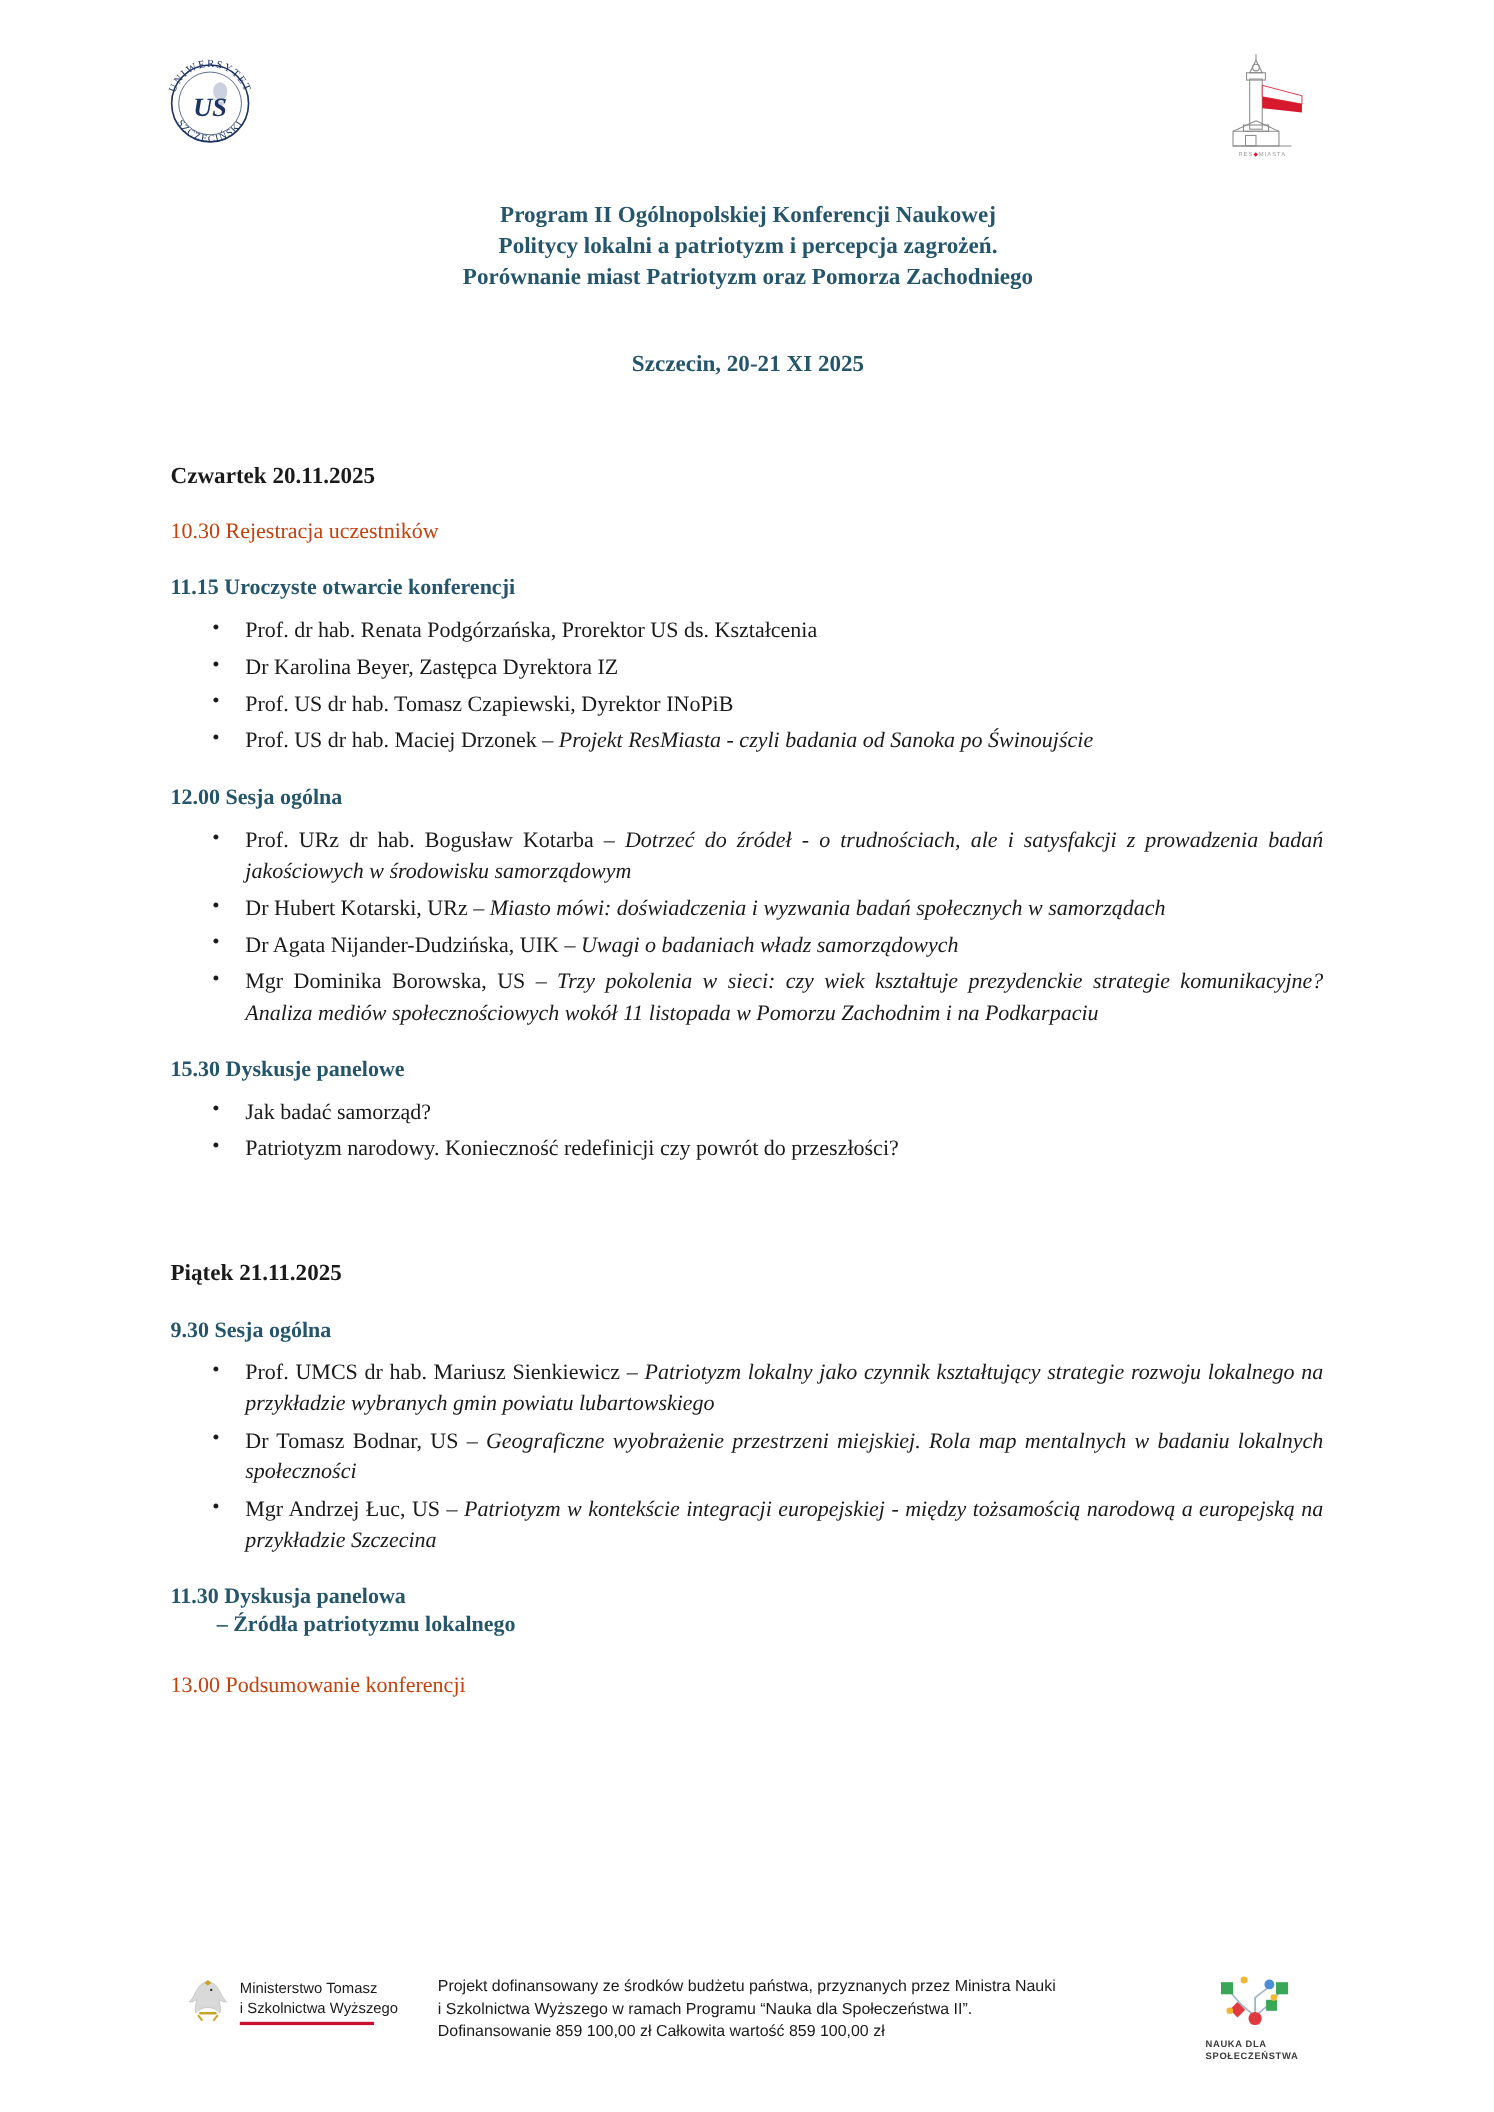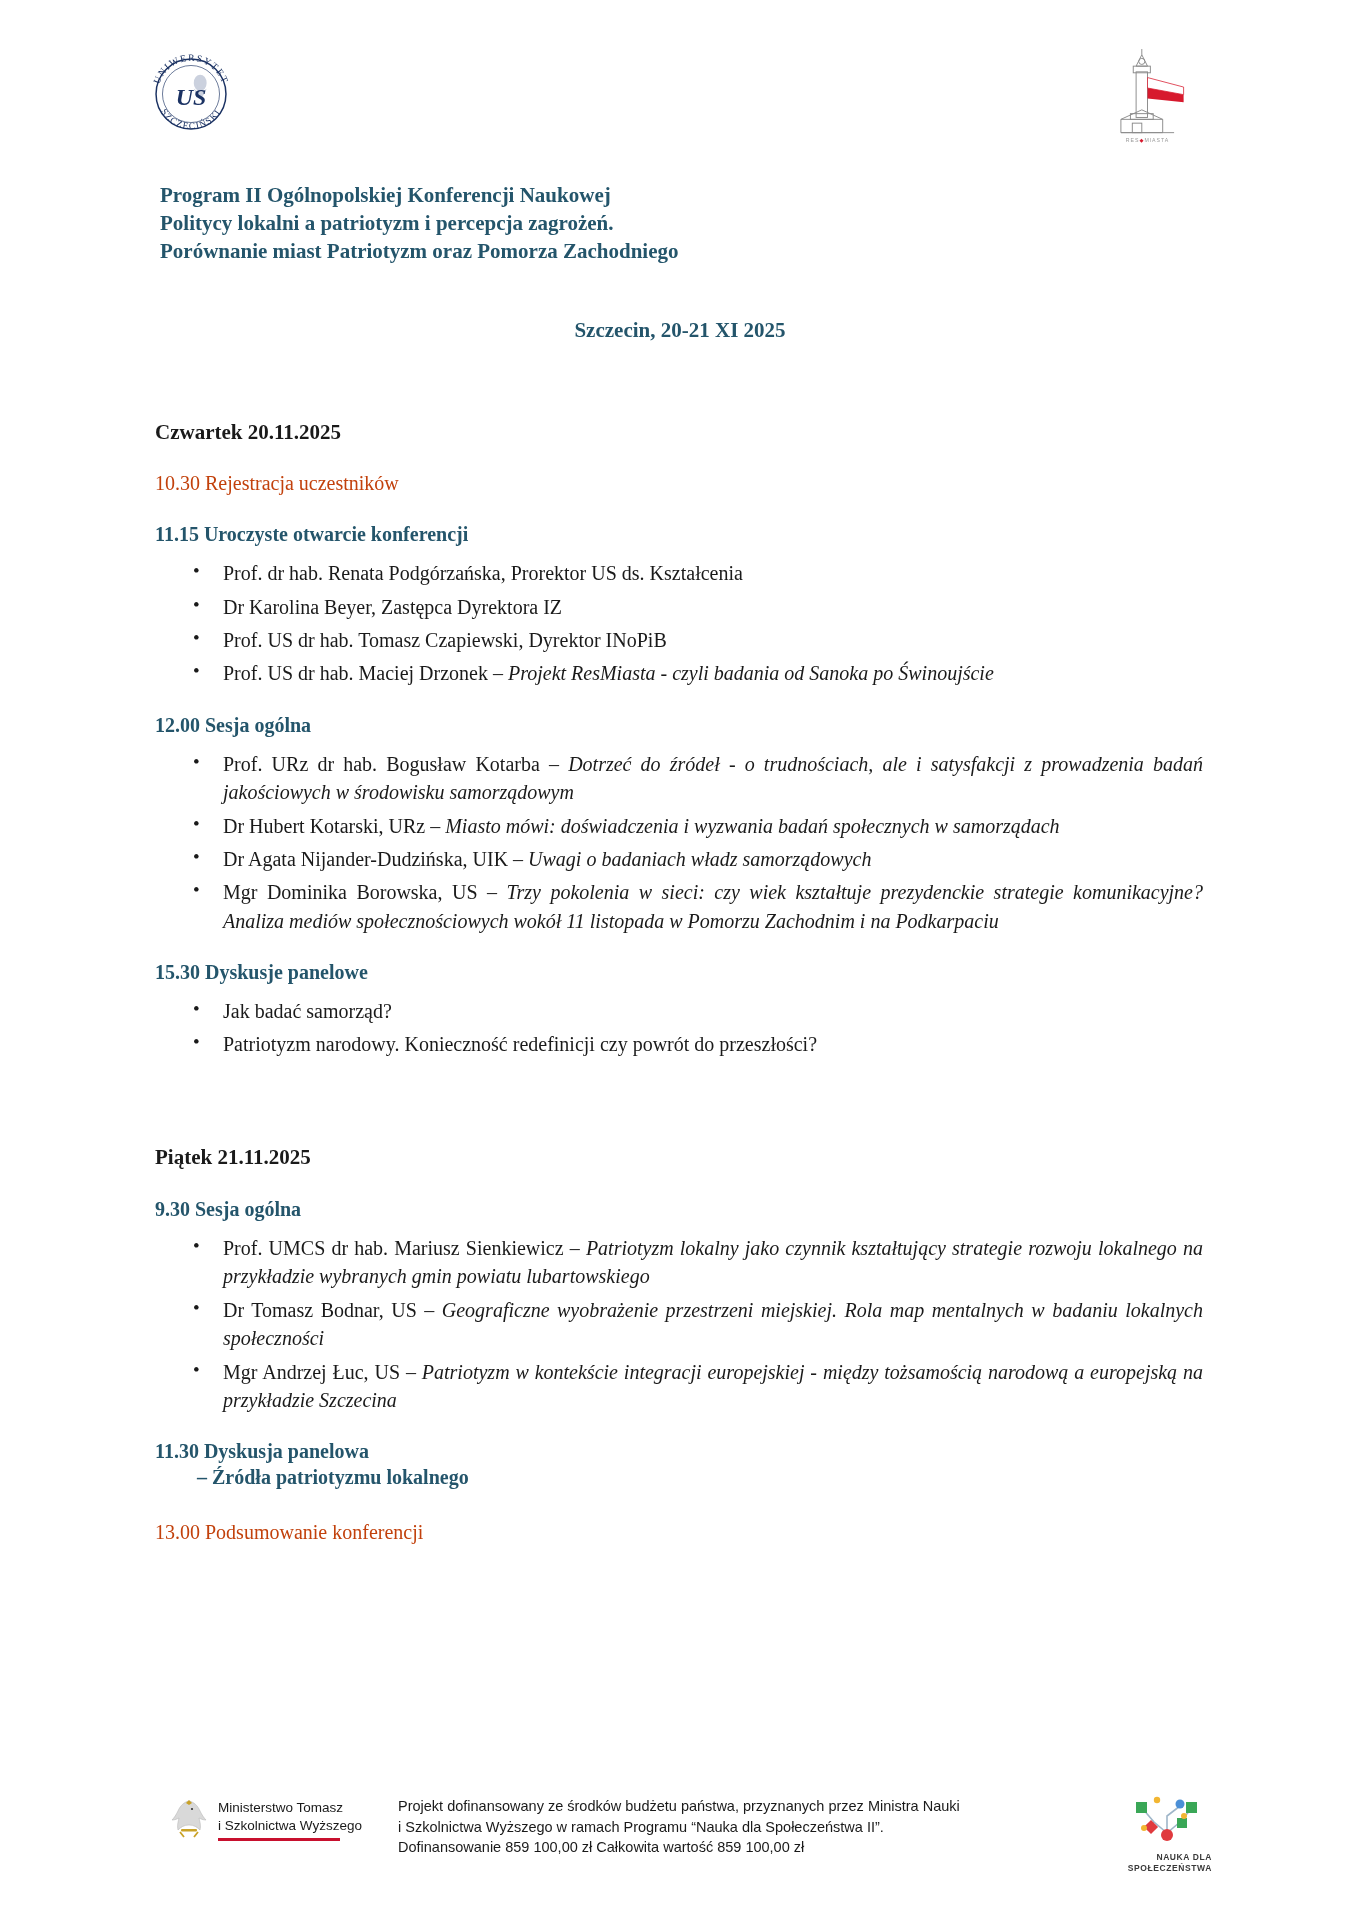--- a/index.html
+++ b/index.html
@@ -43,20 +43,21 @@
     width: 95px;
     height: 105px;
   }
 
   
   .title-block {
     position: absolute;
     left: 160px;
     top: 182px;
     width: 1040px;
+    text-align: center;
     color: #24556b;
     font-weight: bold;
     font-size: 21px;
     line-height: 1.33;
   }
   .title-line { display: block; }
 
   .date-line {
     position: absolute;
     left: 160px;
@@ -174,21 +175,21 @@
     line-height: 1.42;
     color: #1a1a1a;
   }
   .footer-text span { display: block; }
 
   .footer-nds {
     position: absolute;
     left: 1096px;
     top: 18px;
     width: 116px;
-    text-align: right;
+    text-align: left;
   }
   .nds-caption {
     font-family: "Liberation Sans", "DejaVu Sans", sans-serif;
     font-size: 8.5px;
     font-weight: bold;
     letter-spacing: 0.6px;
     color: #3a3a3a;
     line-height: 1.3;
     margin-top: 2px;
   }

